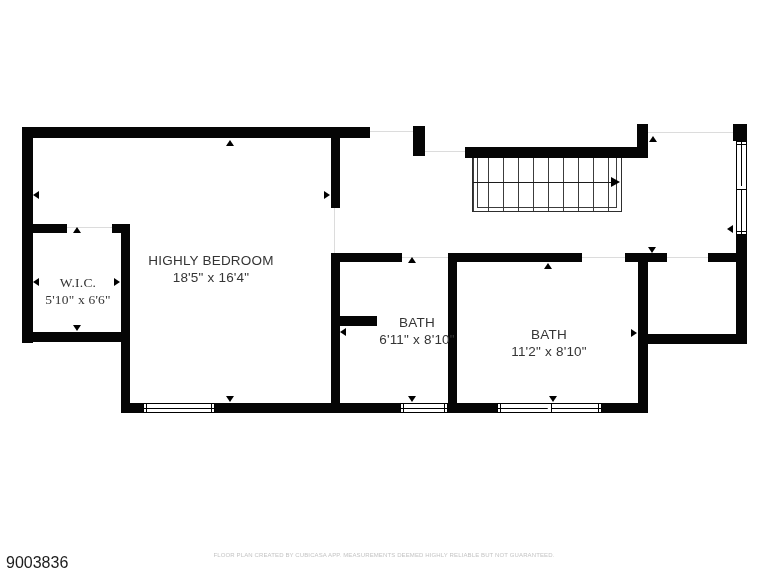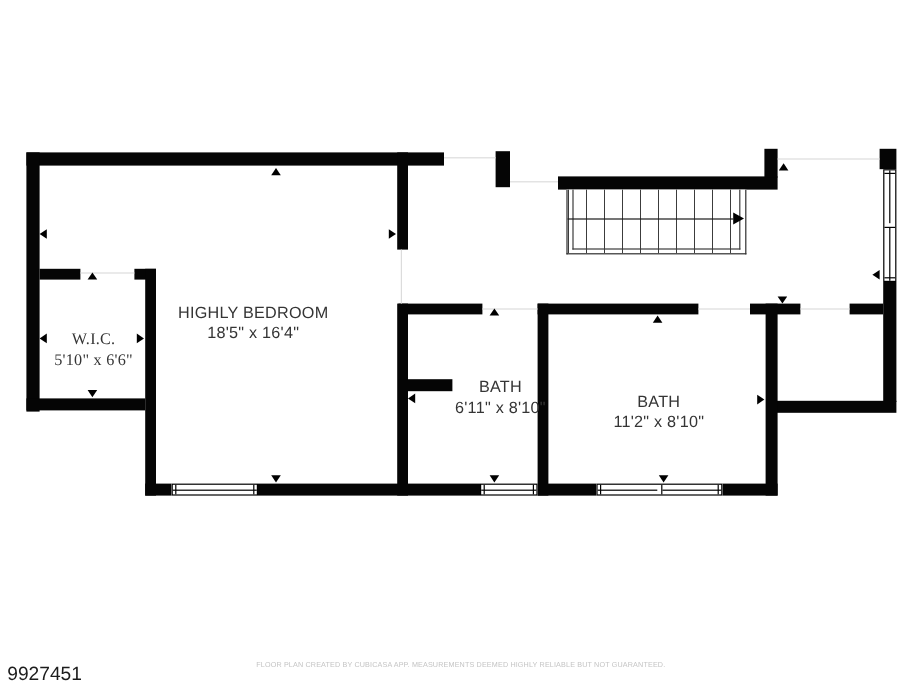--- a/index.html
+++ b/index.html
@@ -133,14 +133,14 @@
     <div>BATH</div>
     <div>6'11" x 8'10"</div>
   </div>
   <div class="room-label" style="left:549px;top:343px;">
     <div>BATH</div>
     <div>11'2" x 8'10"</div>
   </div>
 
 </div>
 
-<div class="listing-id">9927451</div>
+<div class="listing-id">9003836</div>
 <div class="disclaimer">FLOOR PLAN CREATED BY CUBICASA APP. MEASUREMENTS DEEMED HIGHLY RELIABLE BUT NOT GUARANTEED.</div>
 
 </body></html>

